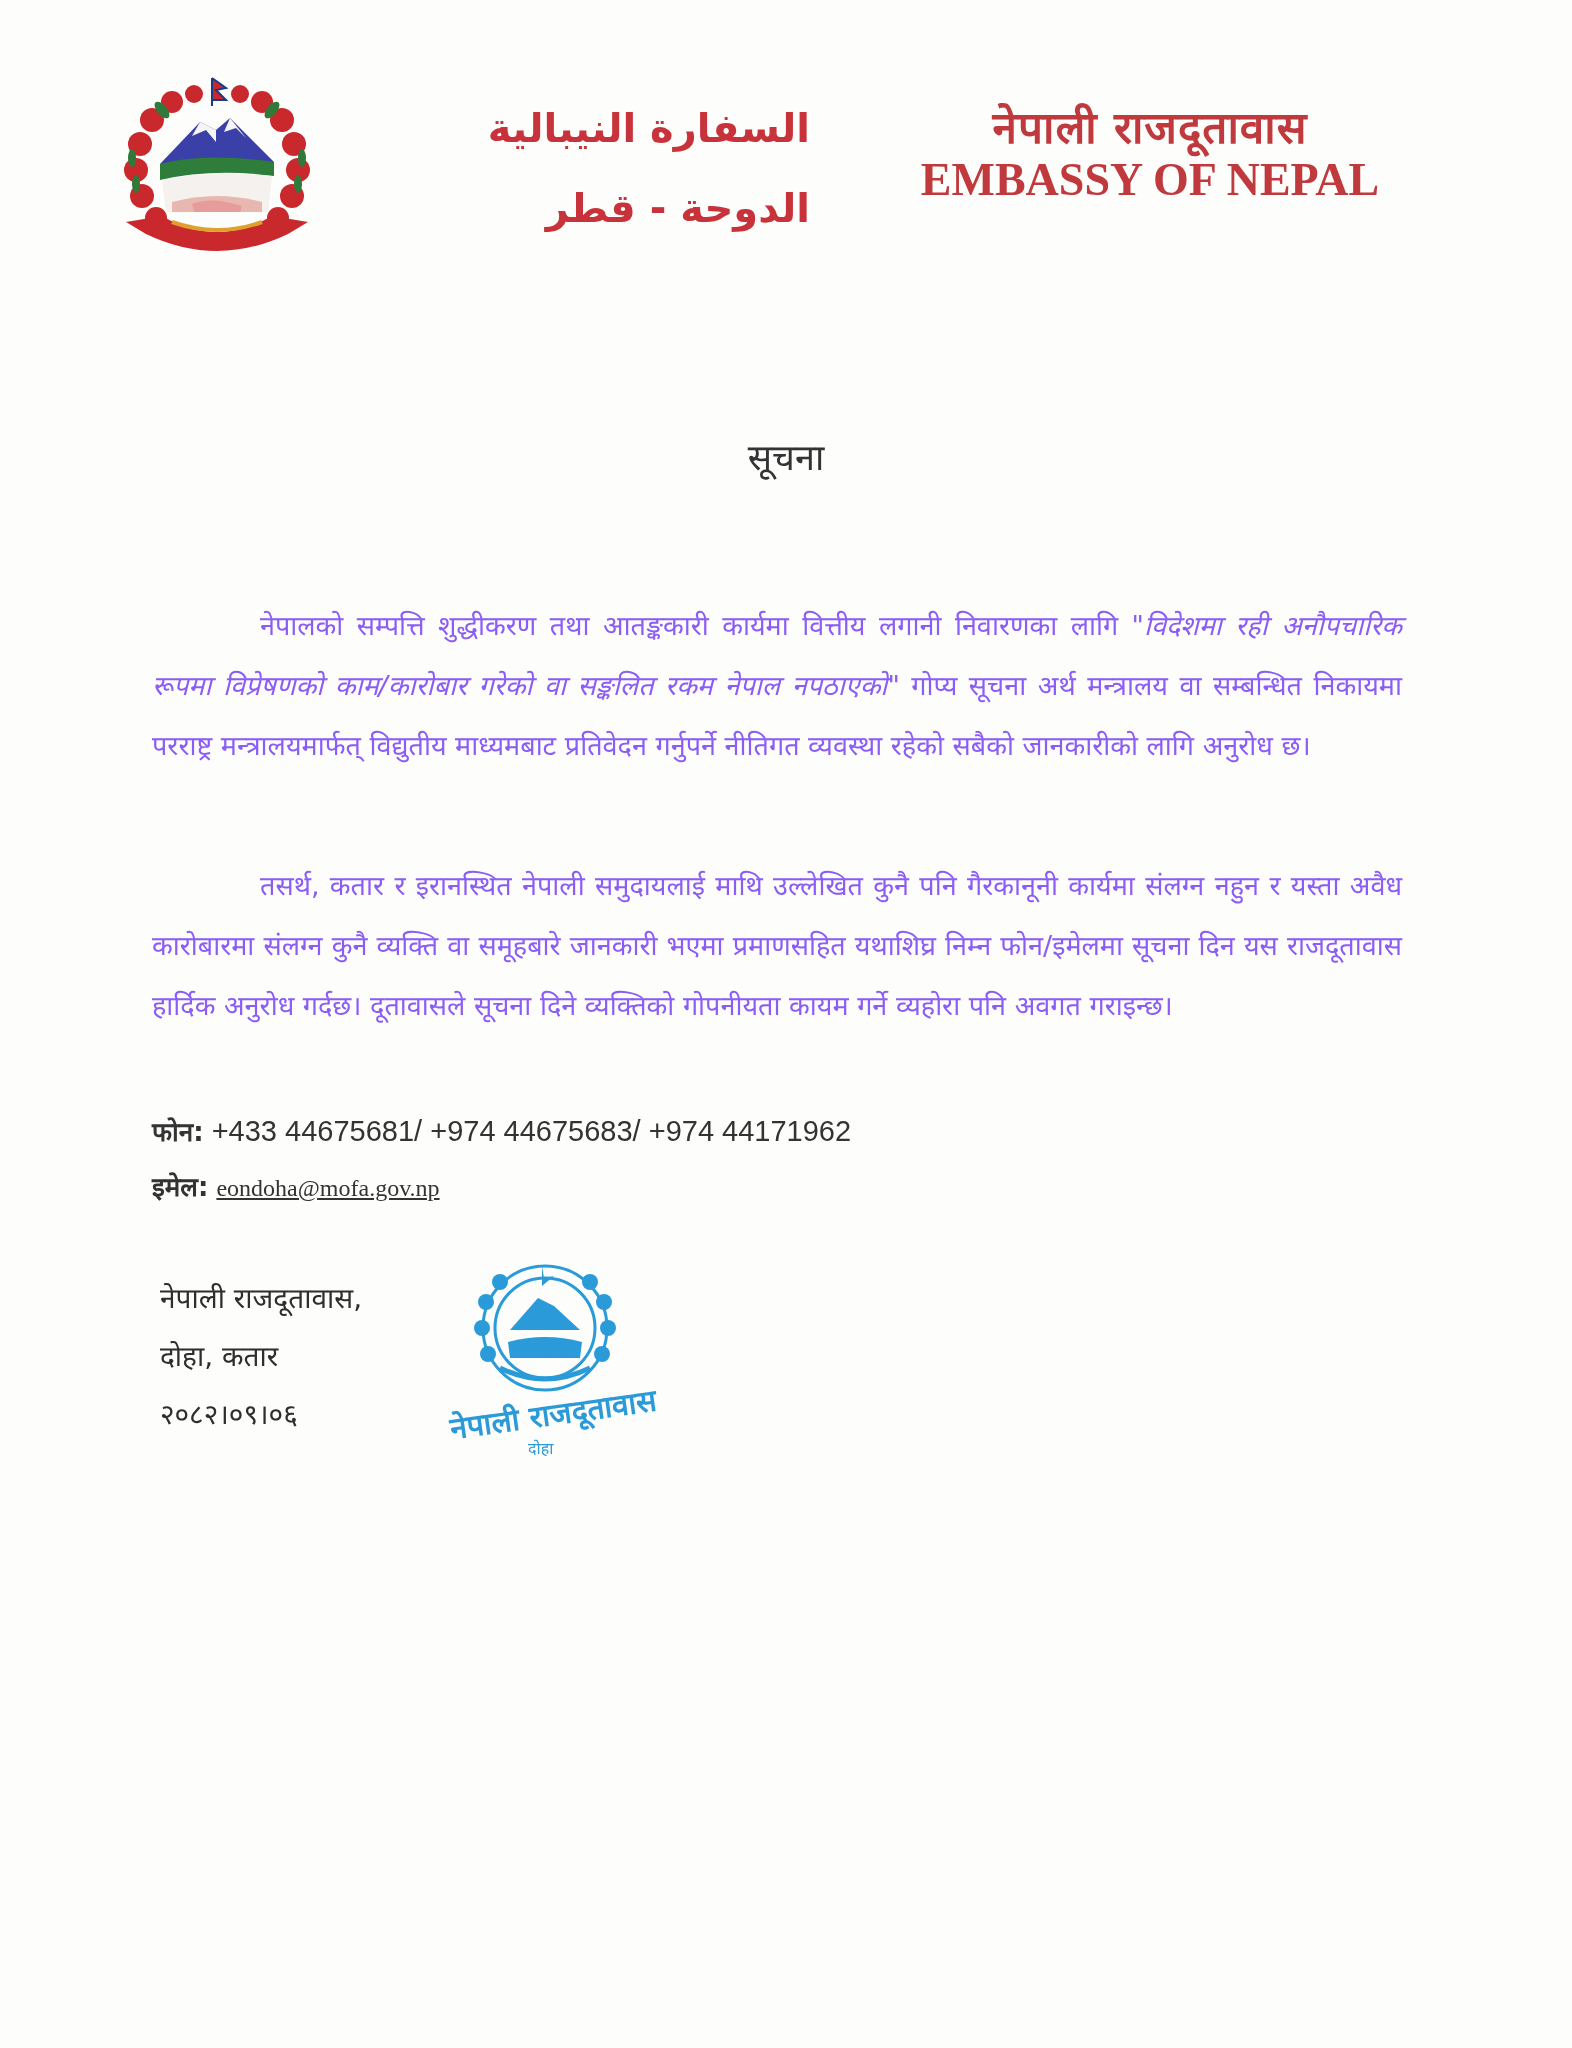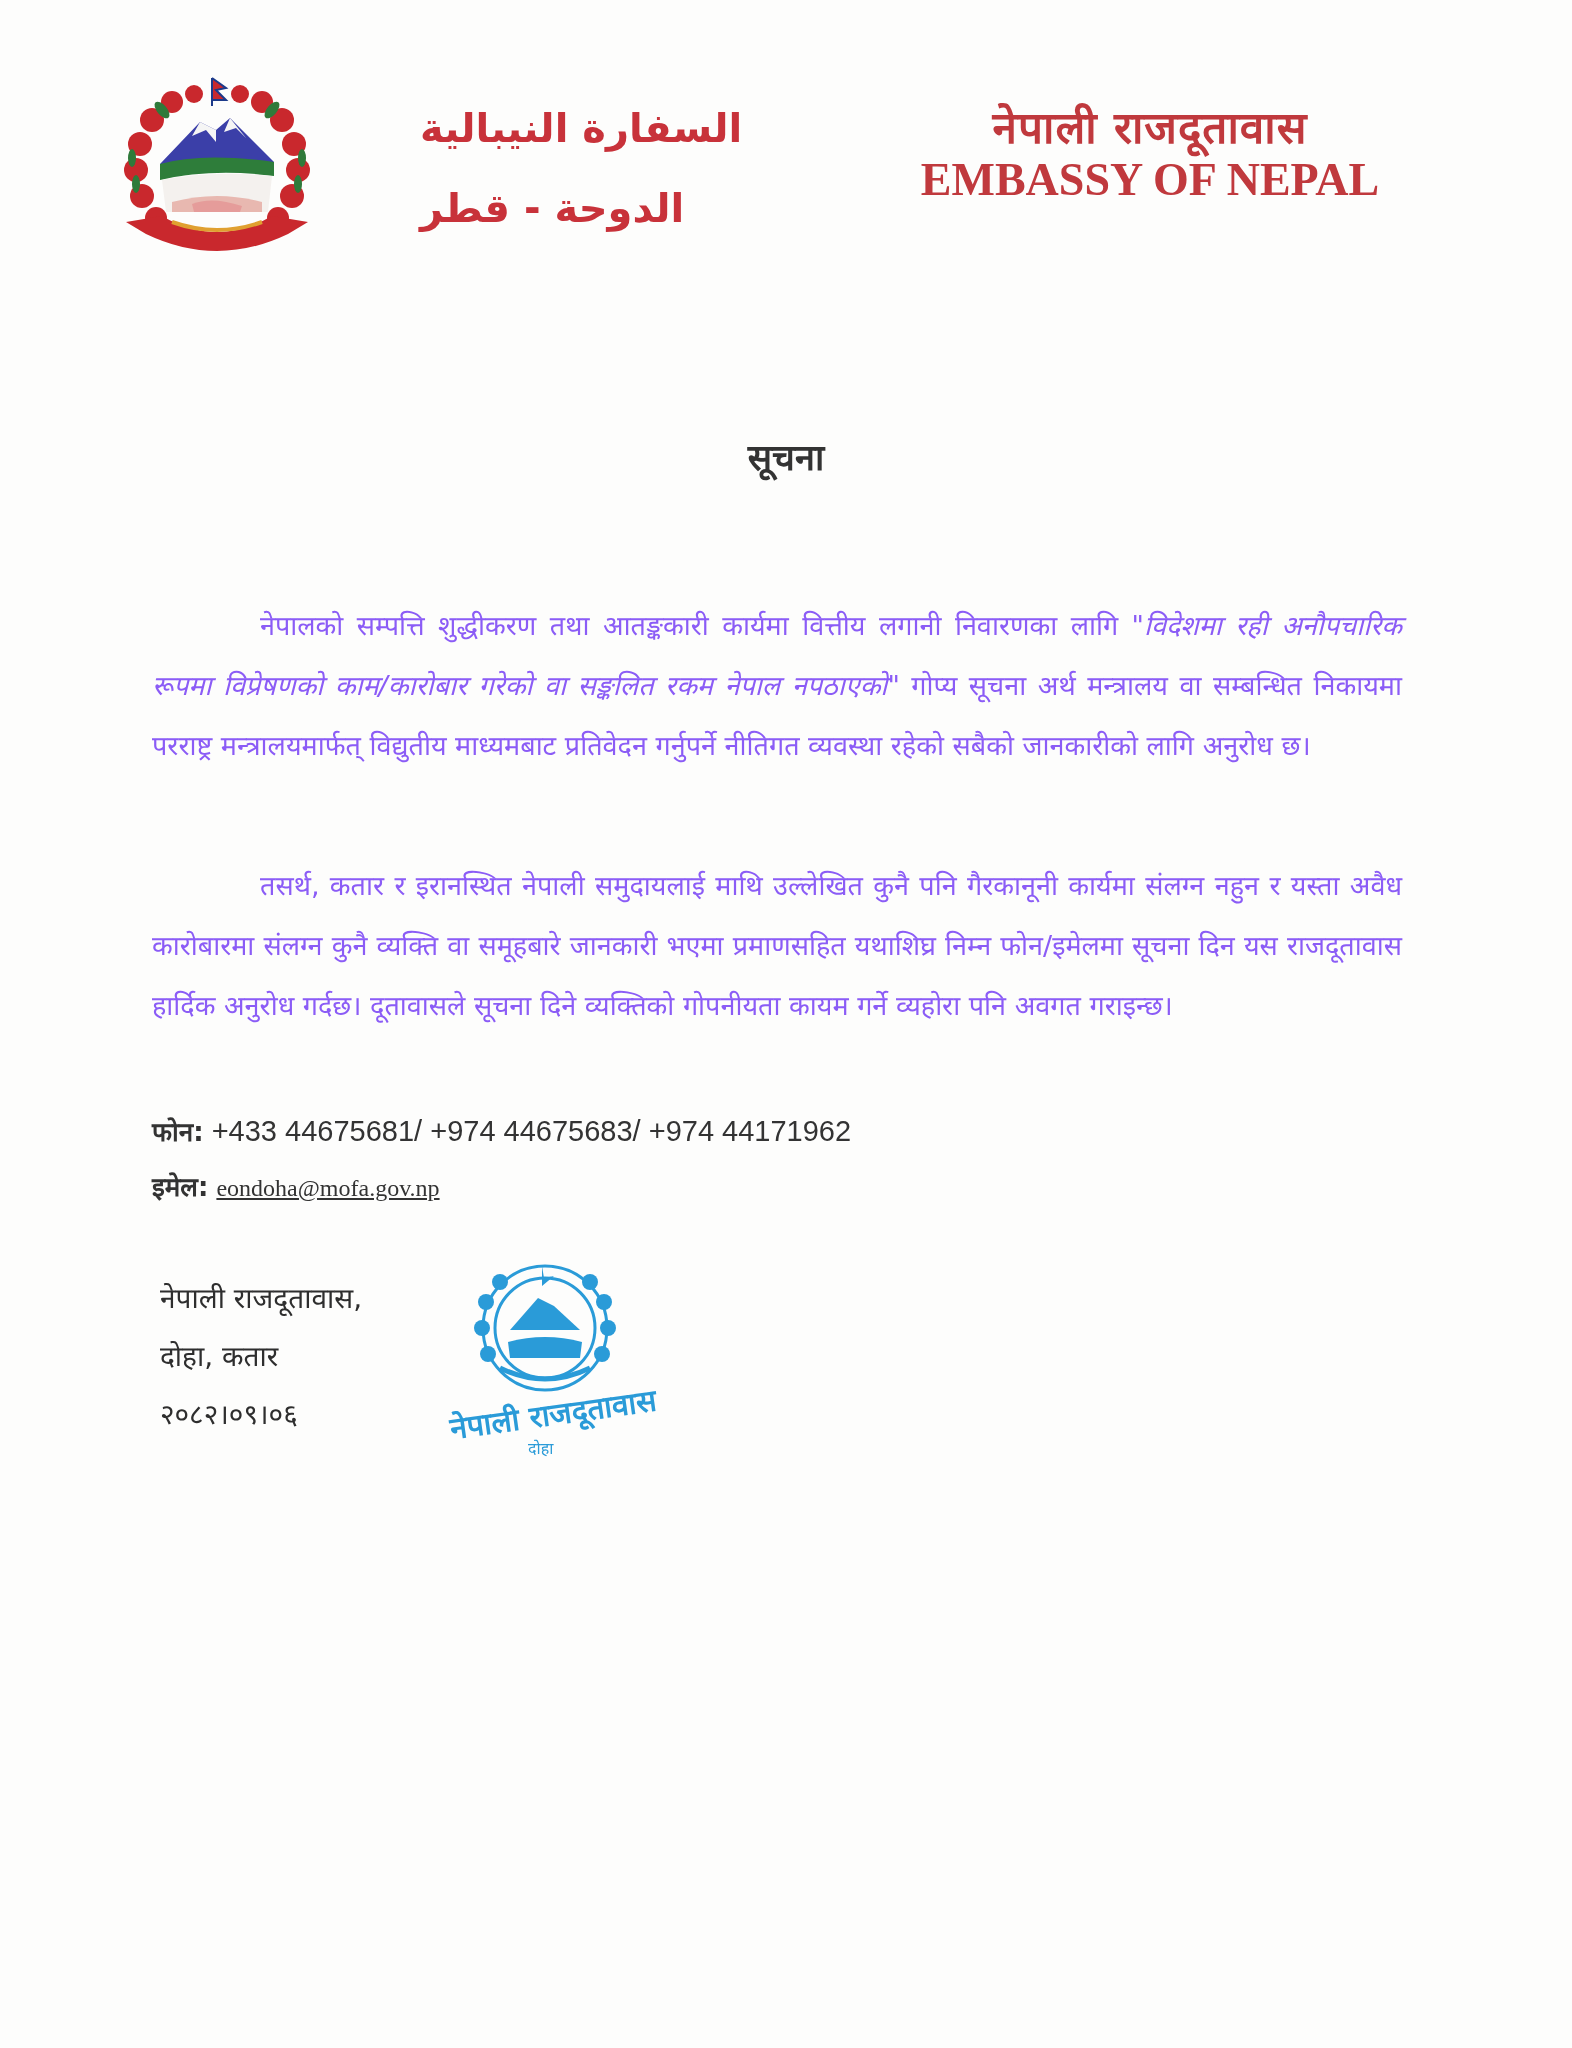--- a/index.html
+++ b/index.html
@@ -8,21 +8,21 @@
       background: #fdfdfc;
       position: relative;
       overflow: hidden;
       font-family: "DejaVu Sans", sans-serif;
       color: #2b2b2b;
     }
     .letterhead { position: absolute; left: 0; top: 0; width: 1572px; height: 280px; }
     .emblem { position: absolute; left: 112px; top: 72px; width: 210px; height: 190px; }
     .arabic-block {
       position: absolute; left: 420px; top: 100px; width: 390px;
-      text-align: left; direction: rtl;
+      text-align: right; direction: rtl;
       color: #c8323a; font-family: "DejaVu Sans", sans-serif; font-weight: bold;
     }
     .arabic-line1 { font-size: 40px; line-height: 56px; }
     .arabic-line2 { font-size: 40px; line-height: 56px; margin-top: 24px; }
     .english-block {
       position: absolute; left: 900px; top: 100px; width: 500px;
       text-align: center; color: #c0393d;
     }
     .np-title {
       font-family: "DejaVu Sans", sans-serif; font-weight: bold;
@@ -31,21 +31,21 @@
     .en-title {
       font-family: "Liberation Serif", serif; font-weight: bold;
       font-size: 46px; line-height: 48px;
     }
     .en-sub {
       font-family: "Liberation Serif", serif; font-weight: bold;
       font-size: 29px; line-height: 38px;
     }
     .notice-title {
       position: absolute; left: 0; width: 1572px; top: 432px;
-      text-align: center; font-size: 36px; font-weight: bold; color: #333;
+      text-align: center; font-size: 36px; font-weight: normal; color: #333;
     }
     .body-text {
       position: absolute; left: 152px; width: 1250px;
       font-family: "DejaVu Sans", sans-serif;
       font-size: 27px; line-height: 60px; color: #8b5cf6;
       text-align: justify;
     }
     .para1 { top: 596px; }
     .para2 { top: 856px; }
     .indent { display: inline-block; width: 108px; }

